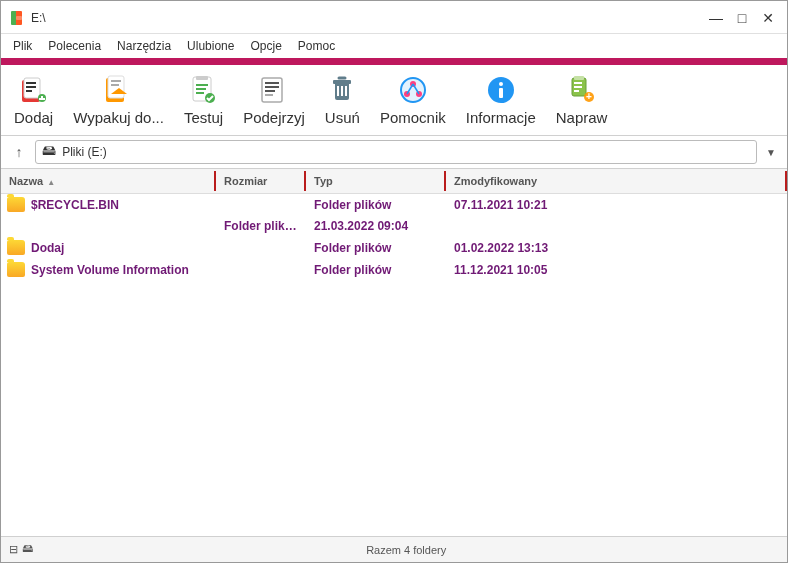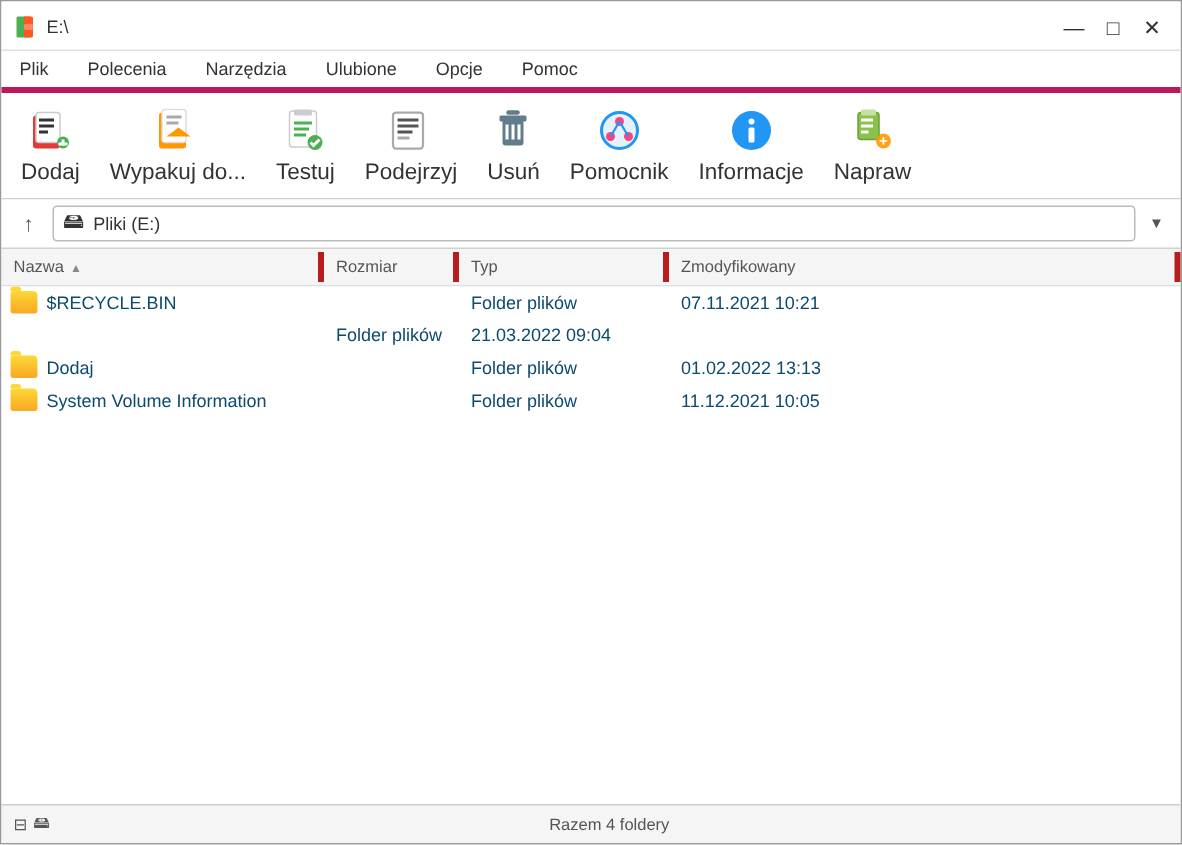--- a/index.html
+++ b/index.html
@@ -60,23 +60,23 @@
       color: #333;
       display: flex;
       align-items: center;
       justify-content: center;
       border-radius: 2px;
     }
     
     .menu-bar {
       display: flex;
       padding: 2px 4px;
-      gap: 10px;
-      background: #fff;
-      border-bottom: 4px solid #be185d;
+      gap: 0;
+      background: #fff;
+      border-bottom: 7px solid #be185d;
     }
     .menu-item {
       padding: 3px 8px;
       font-size: 12px;
       cursor: pointer;
       border-radius: 2px;
       color: #333;
     }
     
     .toolbar {
@@ -163,22 +163,22 @@
       display: grid;
       grid-template-columns: 215px 90px 140px 1fr;
       background: #f5f5f5;
       border-bottom: 1px solid #ddd;
       padding: 2px 0;
     }
     .col-header {
       padding: 4px 8px;
       font-size: 11px;
       color: #555;
-      font-weight: normal;
-      border-right: 4px solid #b91c1c;
+      font-weight: bold;
+      border-right: 2px solid #b91c1c;
       cursor: pointer;
       user-select: none;
       position: relative;
     }
     .sort-arrow {
       font-size: 8px;
       color: #888;
       margin-left: 4px;
     }
     
@@ -190,24 +190,25 @@
     .file-row {
       display: grid;
       grid-template-columns: 215px 90px 140px 1fr;
       align-items: center;
       cursor: pointer;
       border-bottom: 1px solid transparent;
     }
     .file-cell {
       padding: 3px 8px;
       font-size: 12px;
-      color: #0c4a6e;
+      color: #701a75;
       white-space: nowrap;
       overflow: hidden;
       text-overflow: ellipsis;
+      font-weight: bold;
     }
     .file-name-cell {
       display: flex;
       align-items: center;
       gap: 6px;
       padding: 3px 6px;
     }
     .folder-icon {
       width: 18px;
       height: 15px;

